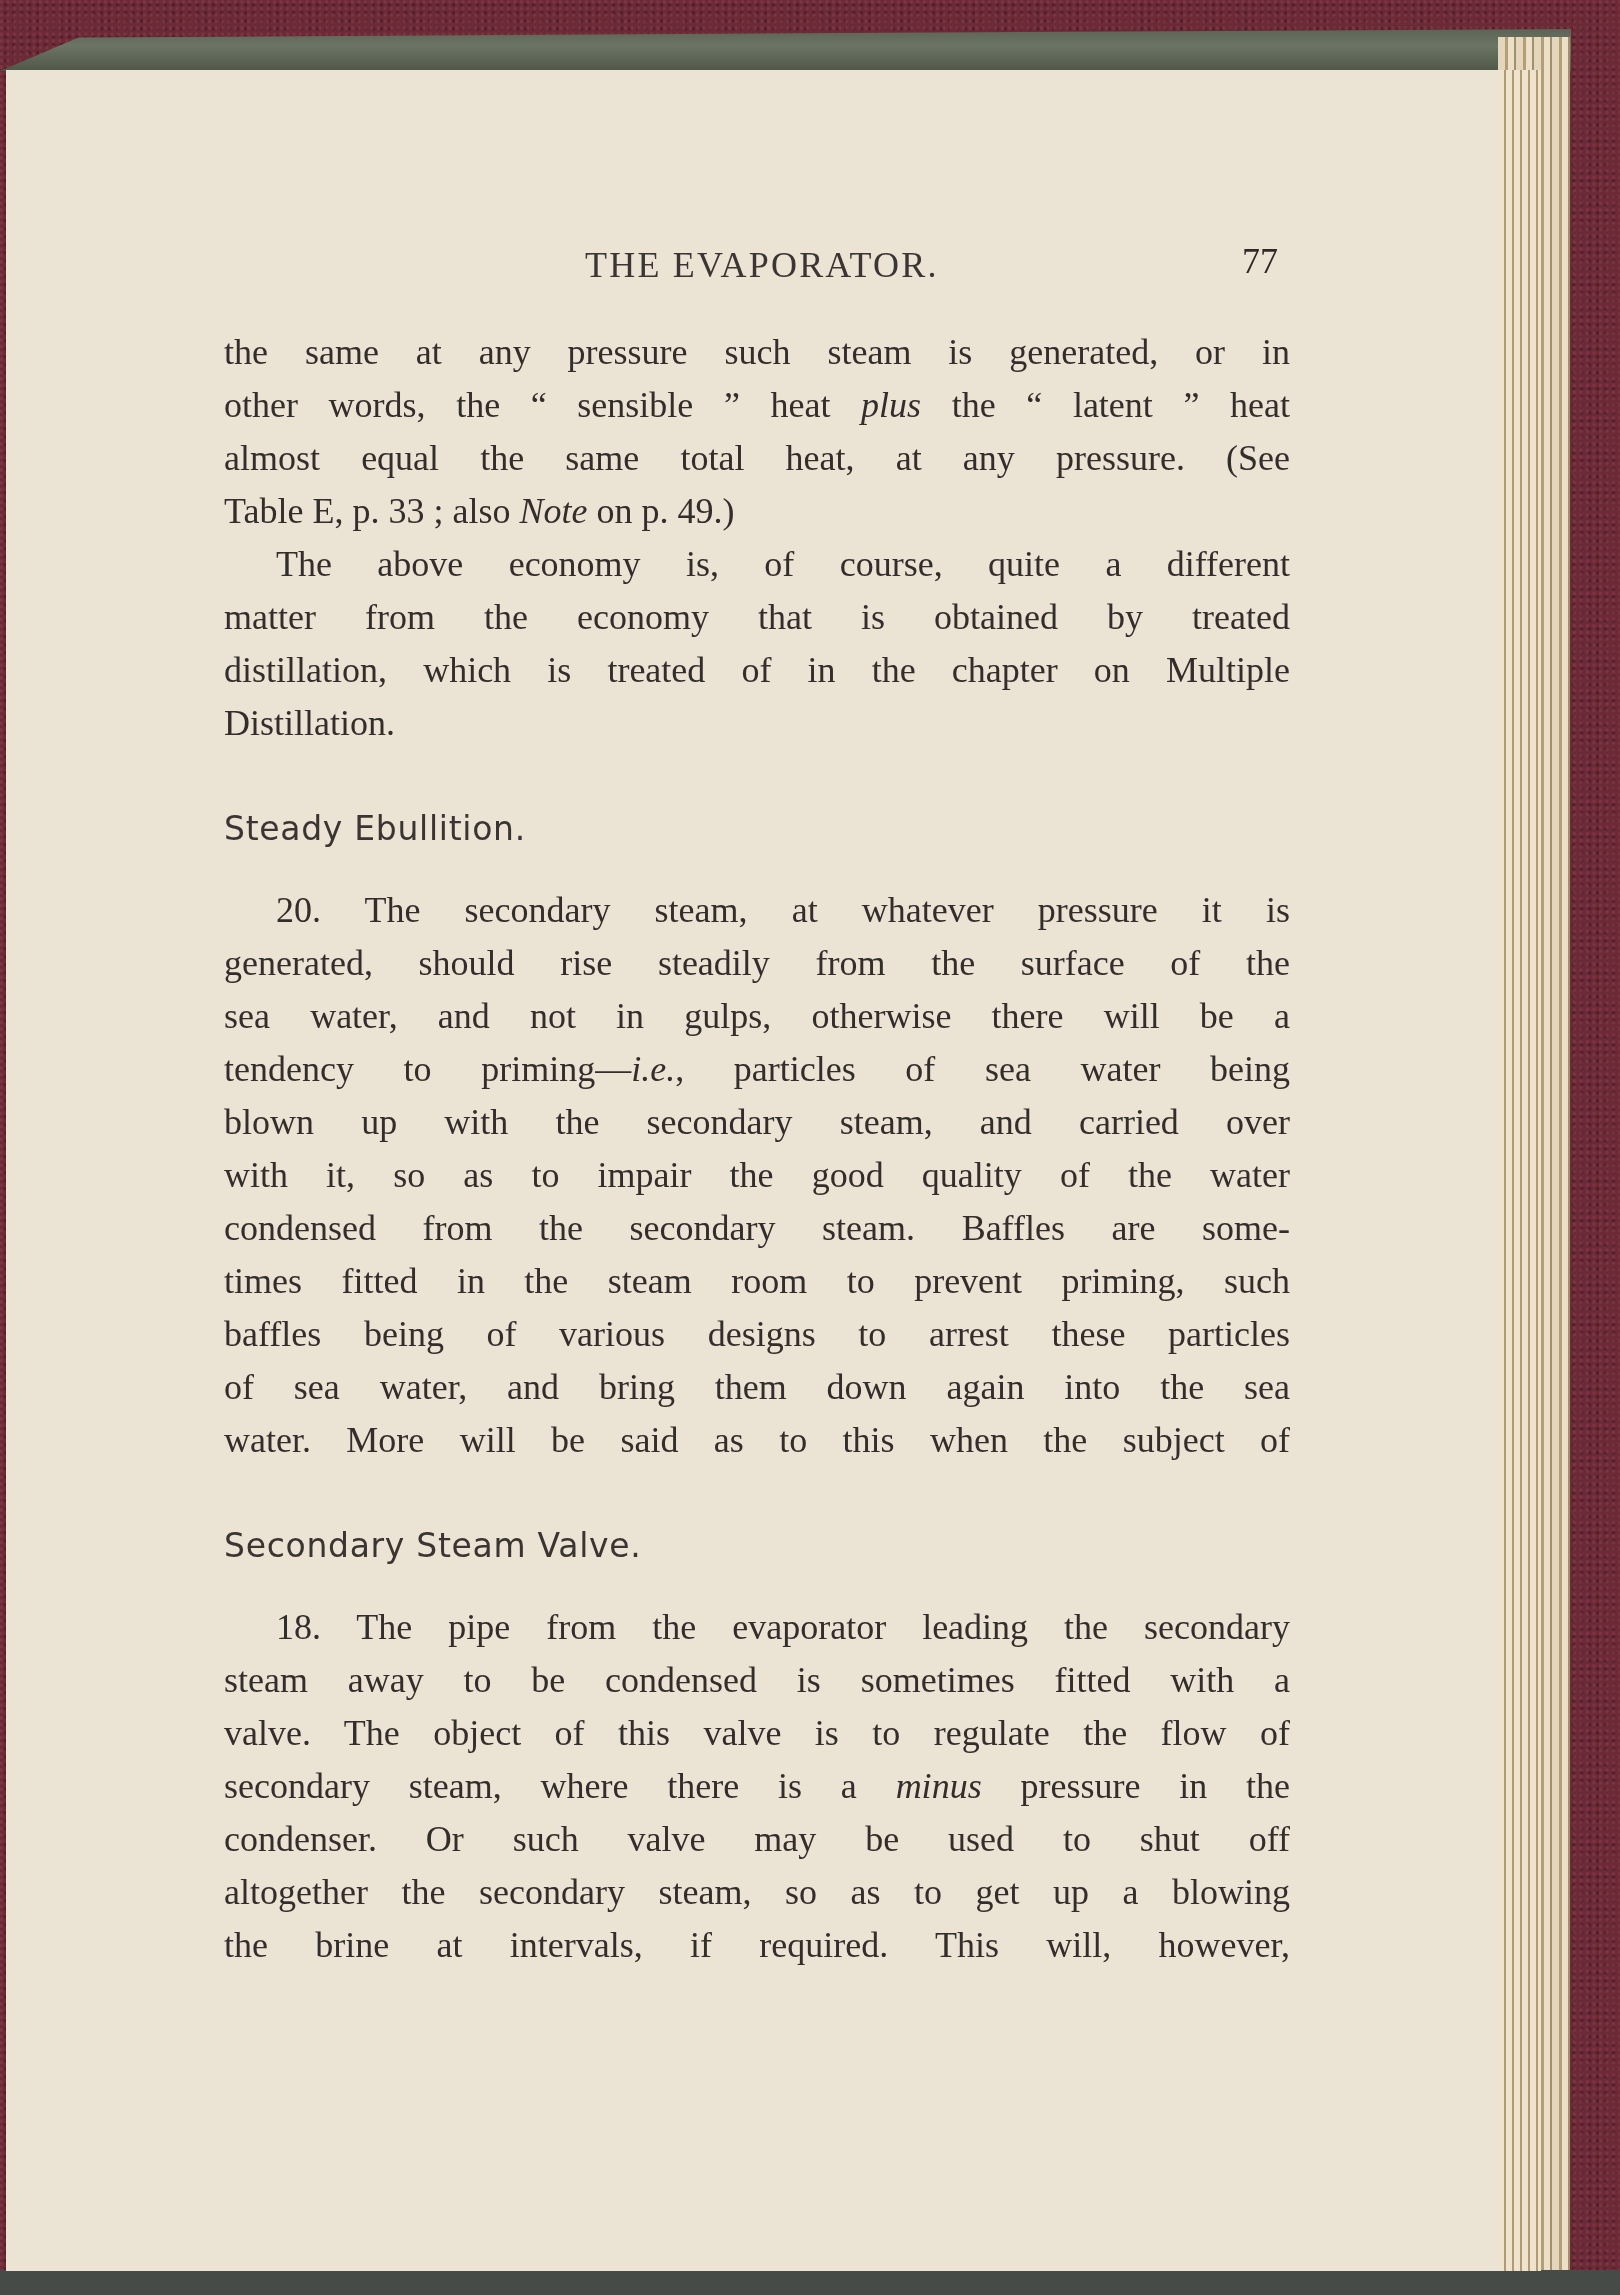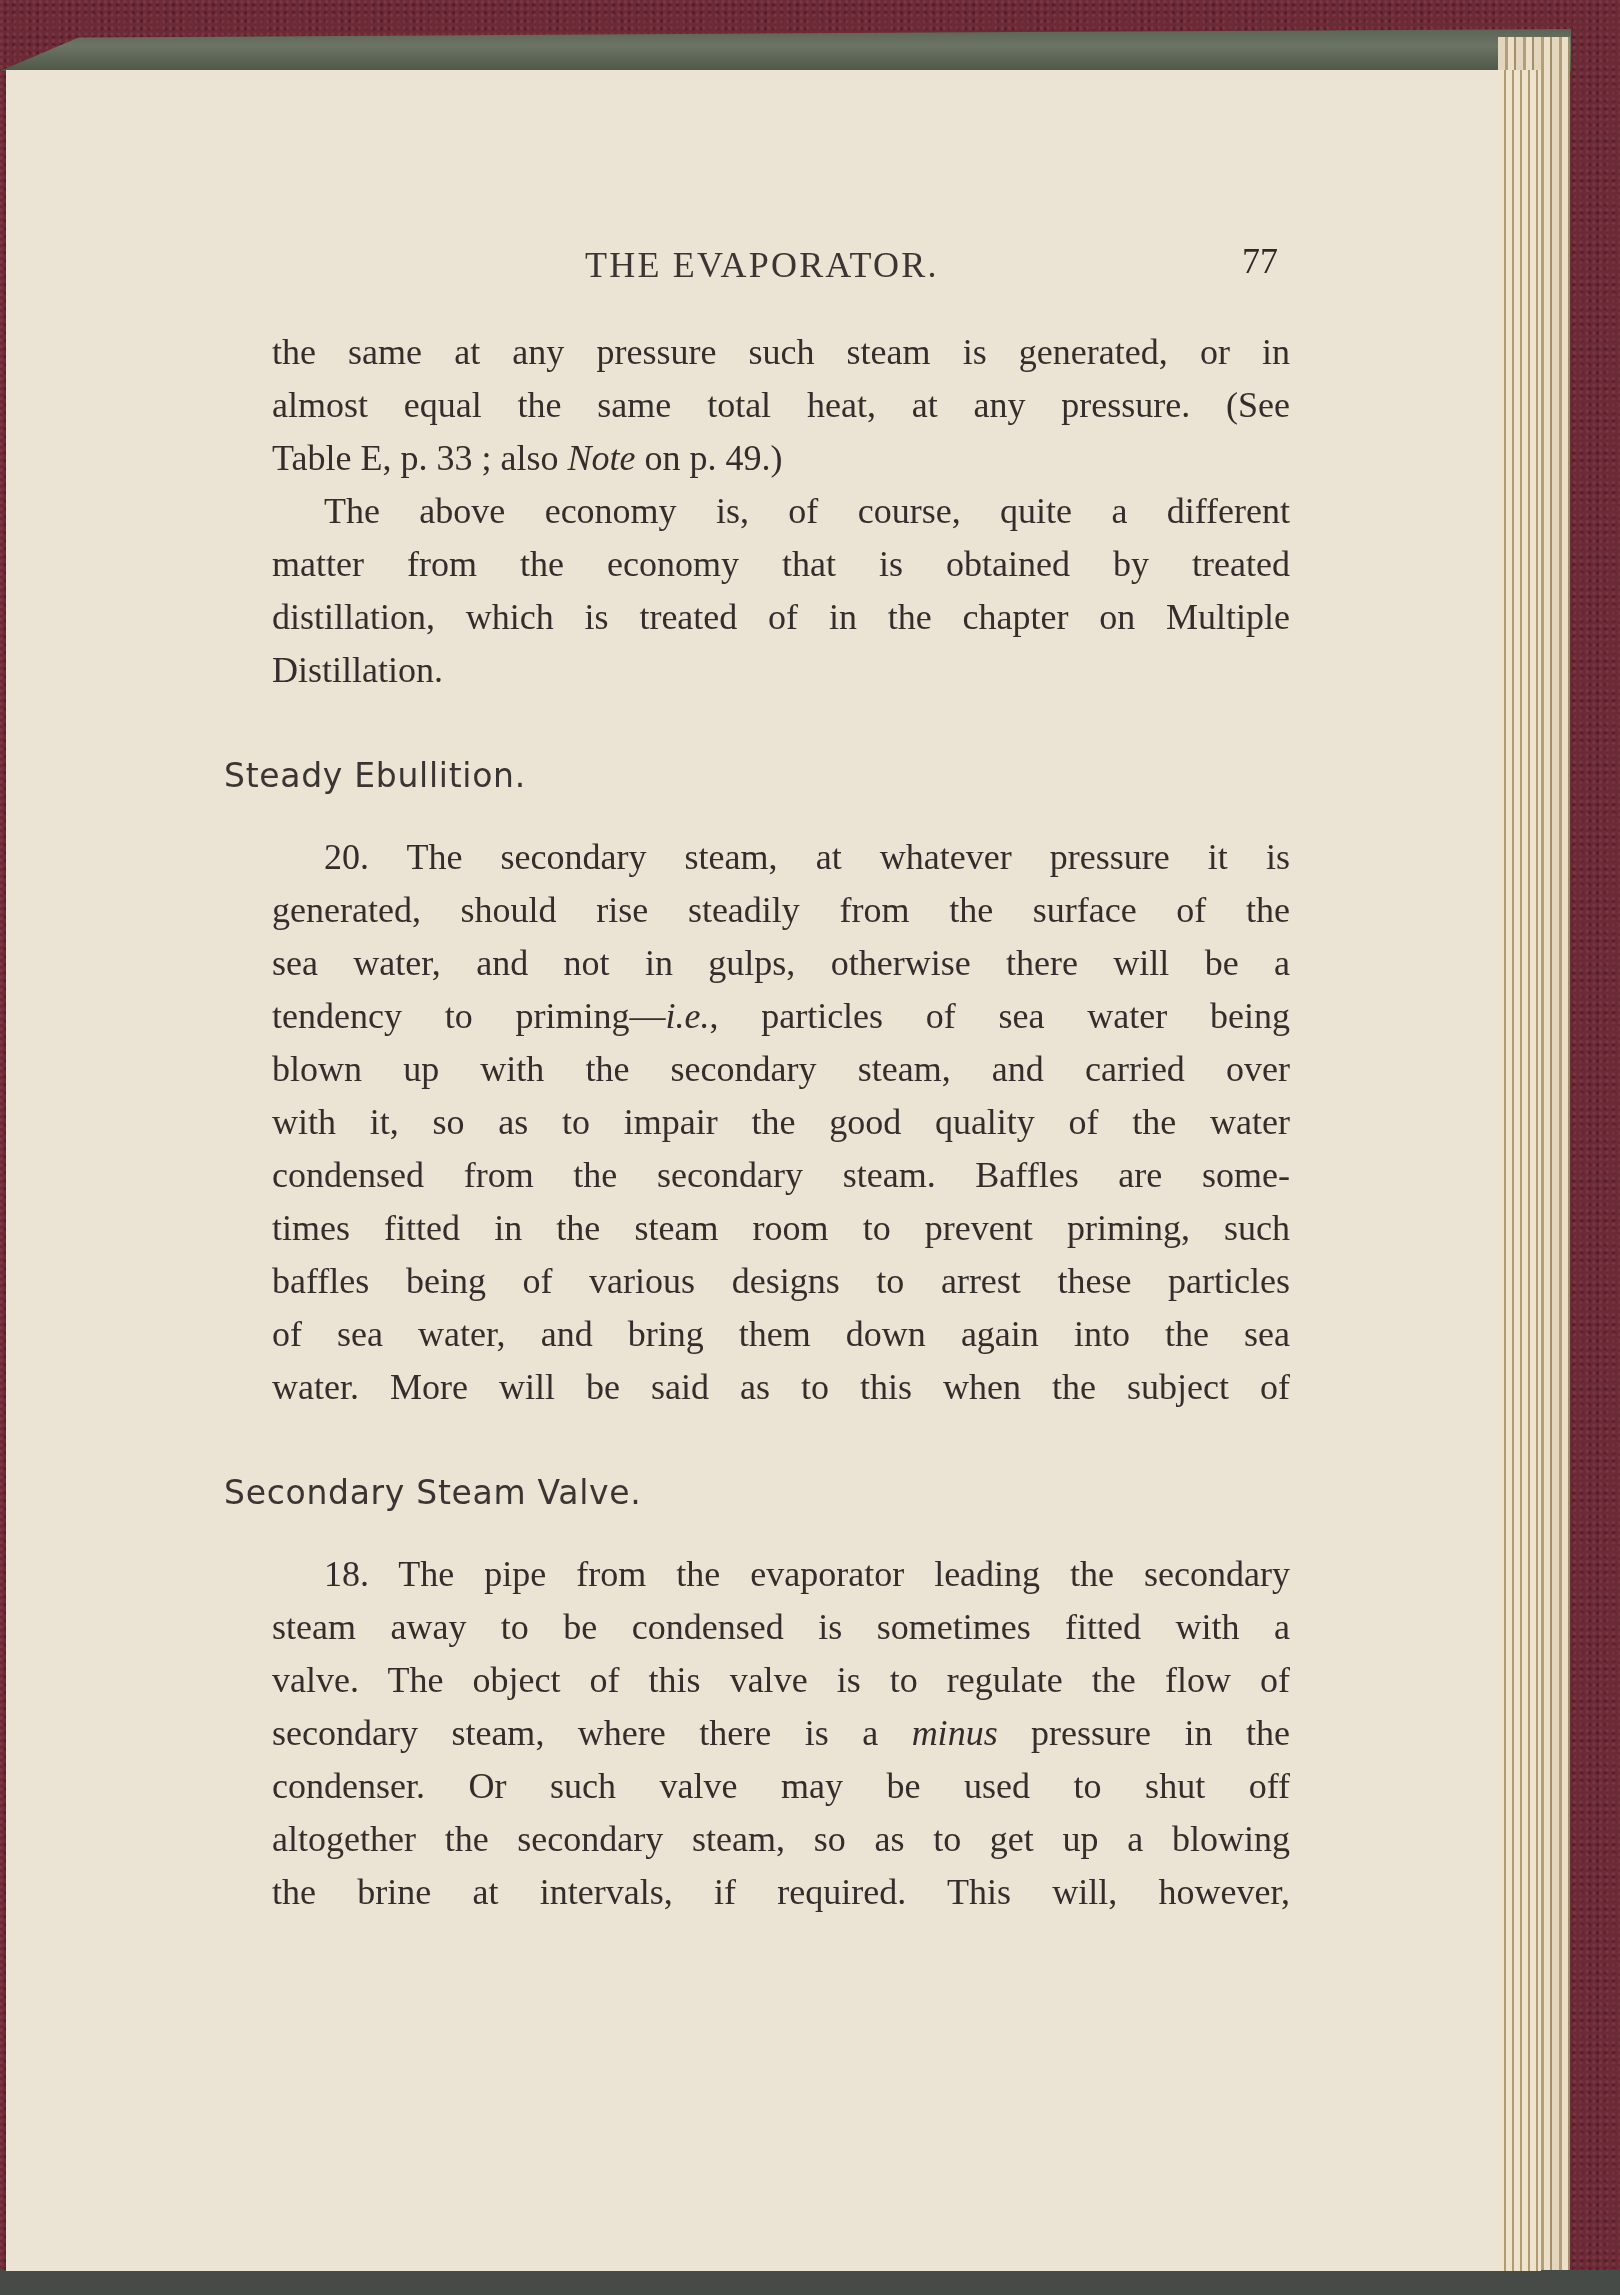--- a/index.html
+++ b/index.html
@@ -42,21 +42,21 @@
   .running-title {
     position: absolute; left: 585px; top: 0; font-size: 36px; letter-spacing: 2.2px; color: #3b3634;
   }
   .page-number {
     position: absolute; left: 1242px; top: -4.3px; font-size: 36px; color: #2f2a28;
   }
   .text-block {
     position: absolute; left: 224px; top: 326px; width: 1066px;
     color: #332e2c; font-size: 36px; line-height: 53px;
   }
-  .line { display: block; text-align: justify; text-align-last: justify; white-space: nowrap; height: 53px; margin-left: 48px; }
+  .line { display: block; text-align: justify; text-align-last: justify; white-space: nowrap; height: 53px; }
   .line.last { text-align-last: left; }
   .heading {
     text-align: left; font-family: "DejaVu Sans", "Liberation Sans", sans-serif;
     font-size: 33px; color: #3a3532; height: 53px; line-height: 53px; letter-spacing: 0.7px;
   }
   .gap { height: 52px; }
   .gap-small { height: 29px; }
   em { font-style: italic; }
 </style>
 </head>
@@ -70,20 +70,21 @@
 <div class="stack-inner"></div>
 
 <div class="running-head">
   <span class="running-title">THE EVAPORATOR.</span>
   <span class="page-number">77</span>
 </div>
 
 <div class="text-block">
   <div>
     <span class="line">the same at any pressure such steam is generated, or in</span>
+    <span class="line"><span>other words, the “ sensible ” heat </span><em>plus</em><span> the “ latent ” heat</span></span>
     <span class="line">almost equal the same total heat, at any pressure.  (See</span>
     <span class="line last"><span>Table E, p. 33 ; also </span><em>Note</em><span> on p. 49.)</span></span>
   </div>
 
   <div>
     <span class="line" style="padding-left:52px">The above economy is, of course, quite a different</span>
     <span class="line">matter from the economy that is obtained by treated</span>
     <span class="line">distillation, which is treated of in the chapter on Multiple</span>
     <span class="line last">Distillation.</span>
   </div>

